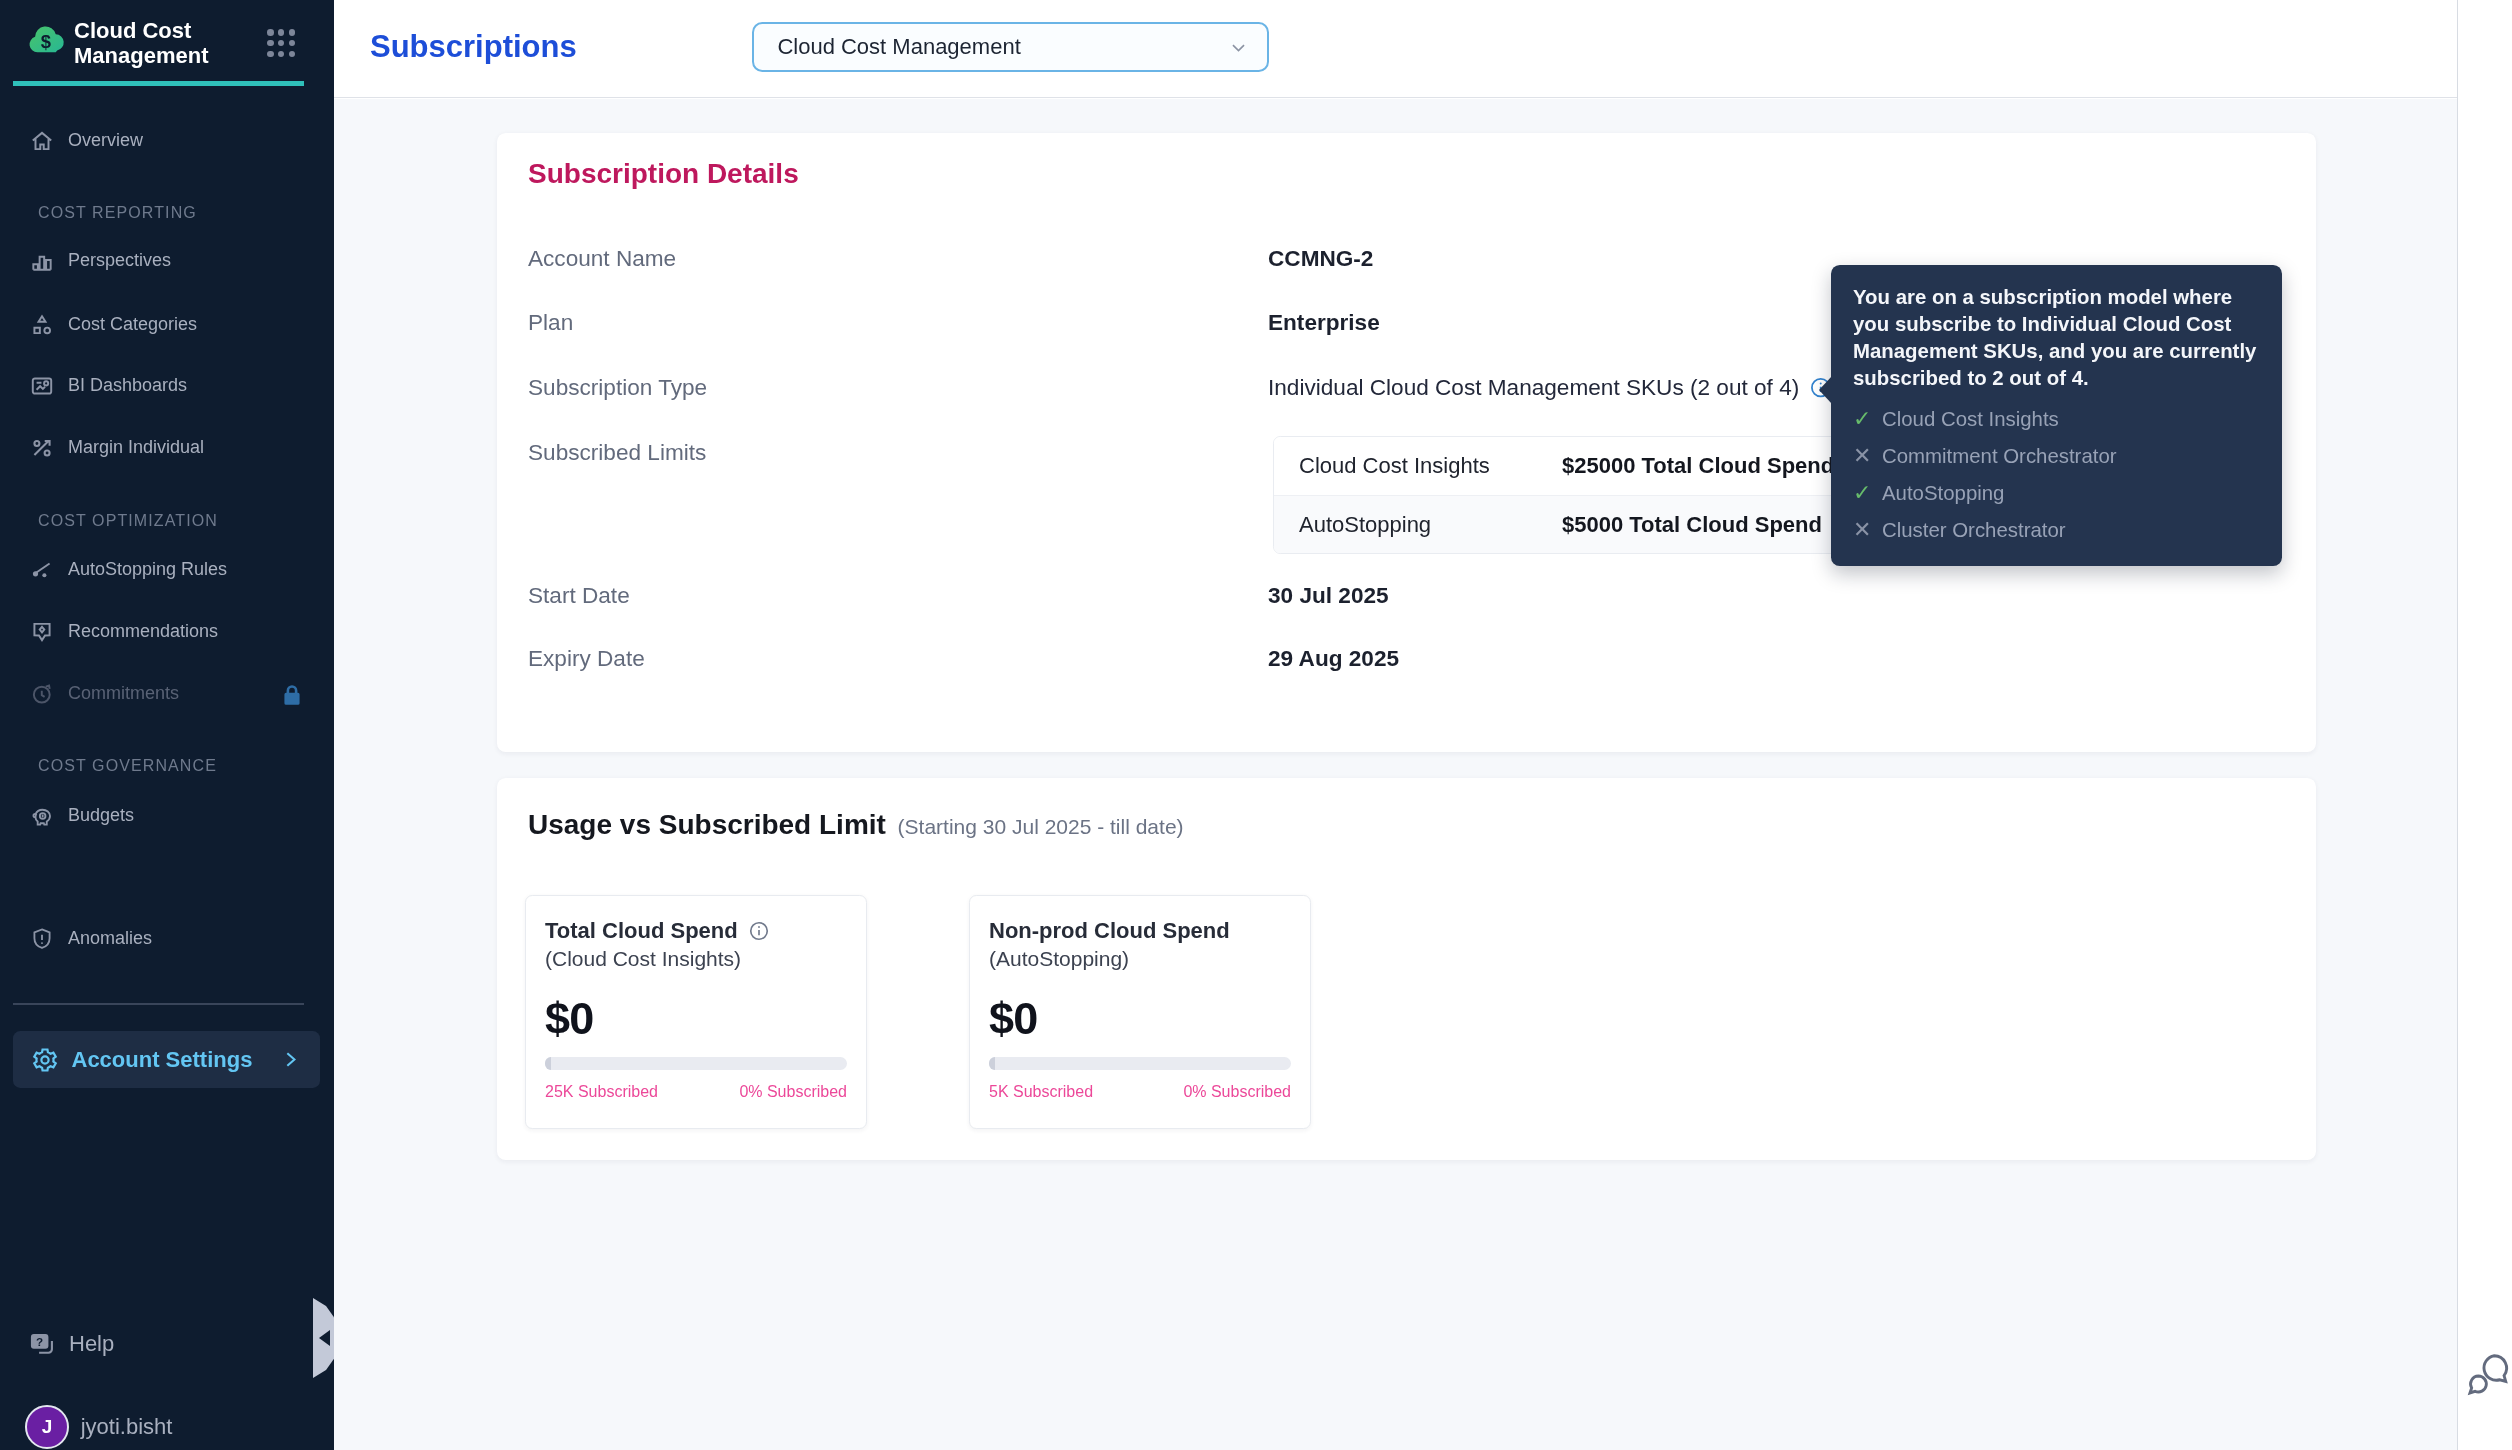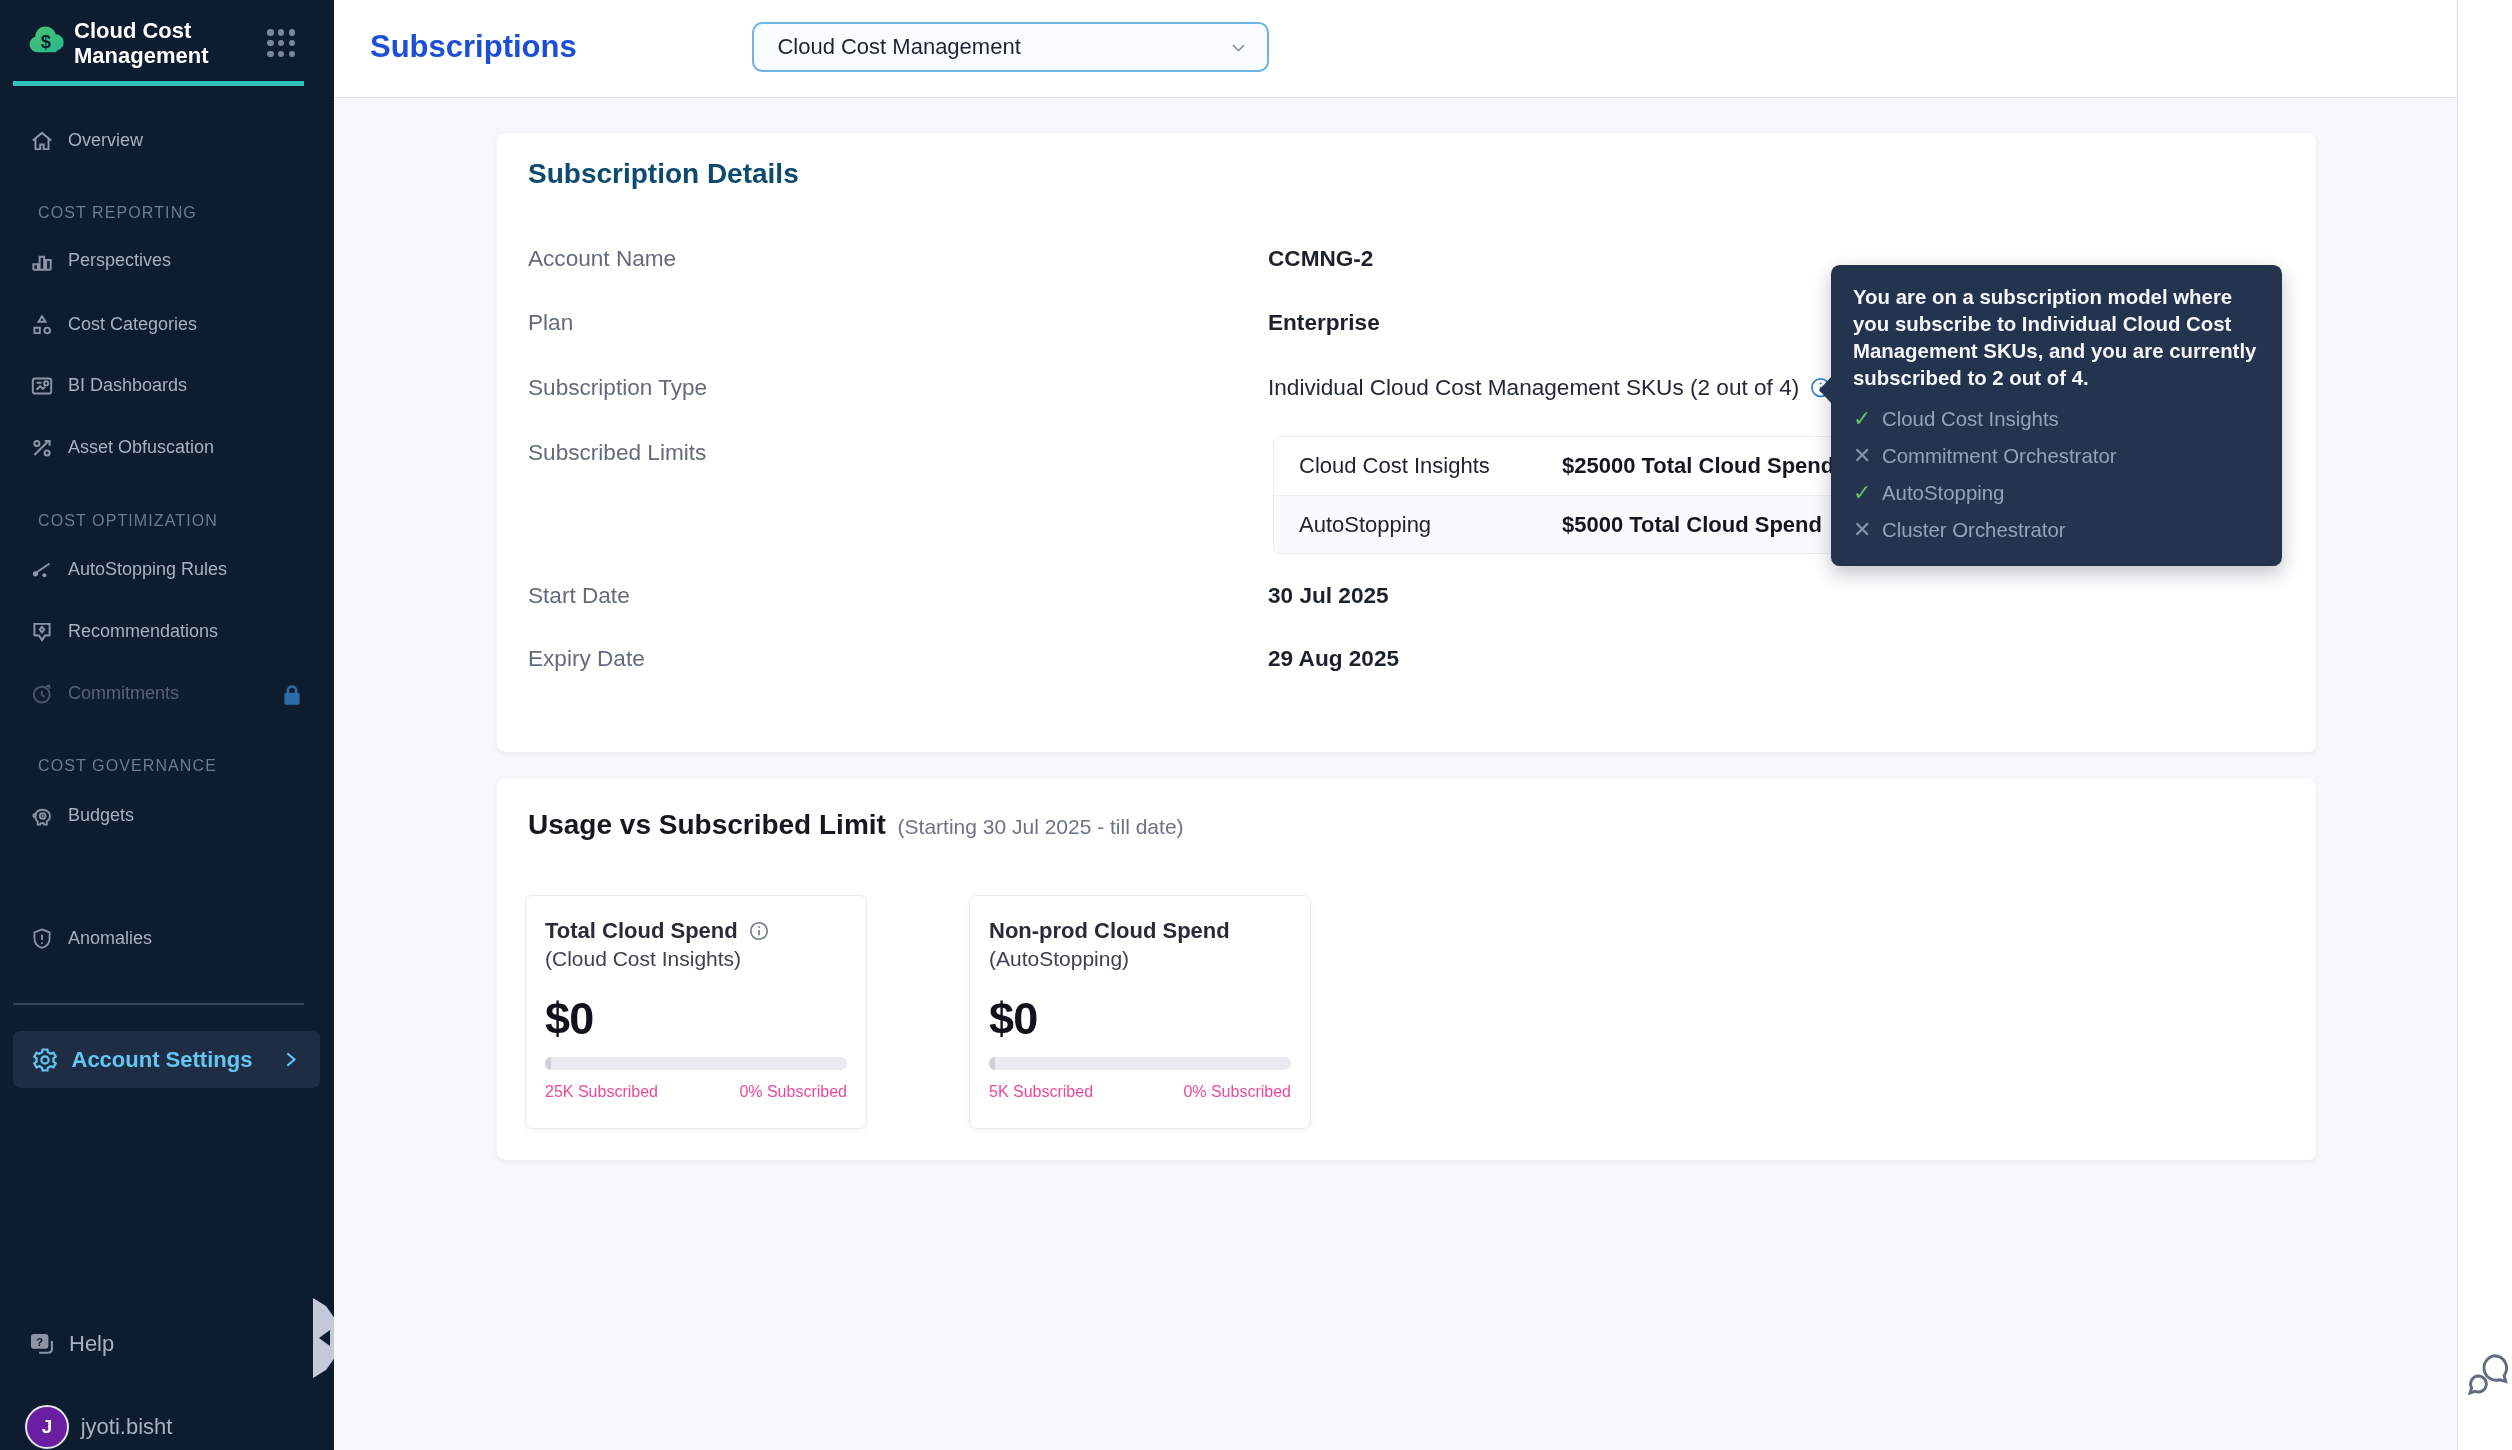--- a/index.html
+++ b/index.html
@@ -61,21 +61,21 @@
     cursor:pointer; }
   .module-select .val { margin-left:23.4px; font-size:22px; color:#1d2533; }
   .module-select .chev { margin-left:auto; margin-right:19px; width:19px; height:19px; color:#8b93a3; }
 
   
   .content { position:absolute; left:334px; top:99px; width:2123px; height:1352px; background:#f6f8fb; }
   .card { position:absolute; background:#fff; border-radius:8.8px; box-shadow:0 1.5px 5.8px rgba(30,40,60,.06); }
   .card-details { left:163px; top:34px; width:1819px; height:619px; }
   .card-usage { left:163px; top:679px; width:1819px; height:382px; }
 
-  .cd-title { position:absolute; left:31px; top:25px; font-size:28px; font-weight:600; color:#0c4a6e; }
+  .cd-title { position:absolute; left:31px; top:25px; font-size:28px; font-weight:600; color:#be185d; }
   .cd-label { position:absolute; left:31px; font-size:22.6px; color:#626a7c; }
   .cd-value { position:absolute; left:771px; font-size:22.6px; font-weight:700; color:#1c212e; }
   .cd-value.regular { font-weight:400; color:#23283a; display:flex; align-items:center; }
   .info-icon { display:inline-flex; width:23.4px; height:23.4px; margin-left:10.2px; color:#3282cd; cursor:pointer; }
   .info-icon svg, .chev svg, .as-chevron svg, .nicon svg { width:100%; height:100%; display:block; }
 
   .limits-table { position:absolute; left:776px; top:303px; width:654px; border:1.5px solid #e9ecf1;
     border-radius:7.3px; overflow:hidden; }
   .limits-row { height:58px; display:flex; align-items:center; background:#fff; }
   .limits-row + .limits-row { background:#f9fafc; border-top:1.5px solid #eef0f4; }
@@ -192,21 +192,21 @@
     </div>
 
     <div class="nav-item" style="top:424px">
       <span class="nicon">
         <svg viewBox="0 0 24 24" fill="none" stroke="currentColor" stroke-width="1.9">
             <path d="M5 18.5 18 5.5M14.5 5.5H19V10"></path>
             <circle cx="7.3" cy="7.8" r="2.3"></circle>
             <circle cx="16.7" cy="16.6" r="2.3"></circle>
           </svg>
         </span>
-      <span>Asset Obfuscation</span>
+      <span>Margin Individual</span>
     </div>
 
     <div class="section-label" style="top:512px">COST OPTIMIZATION</div>
 
     <div class="nav-item" style="top:546px">
       <span class="nicon">
         <svg viewBox="0 0 24 24" fill="none" stroke="currentColor" stroke-width="1.8">
             <path d="M6.5 14.5 19 6"></path>
             <circle cx="6" cy="15.5" r="2.4" fill="currentColor" stroke="none"></circle>
             <circle cx="14.2" cy="16.8" r="1.9" fill="currentColor" stroke="none"></circle>

